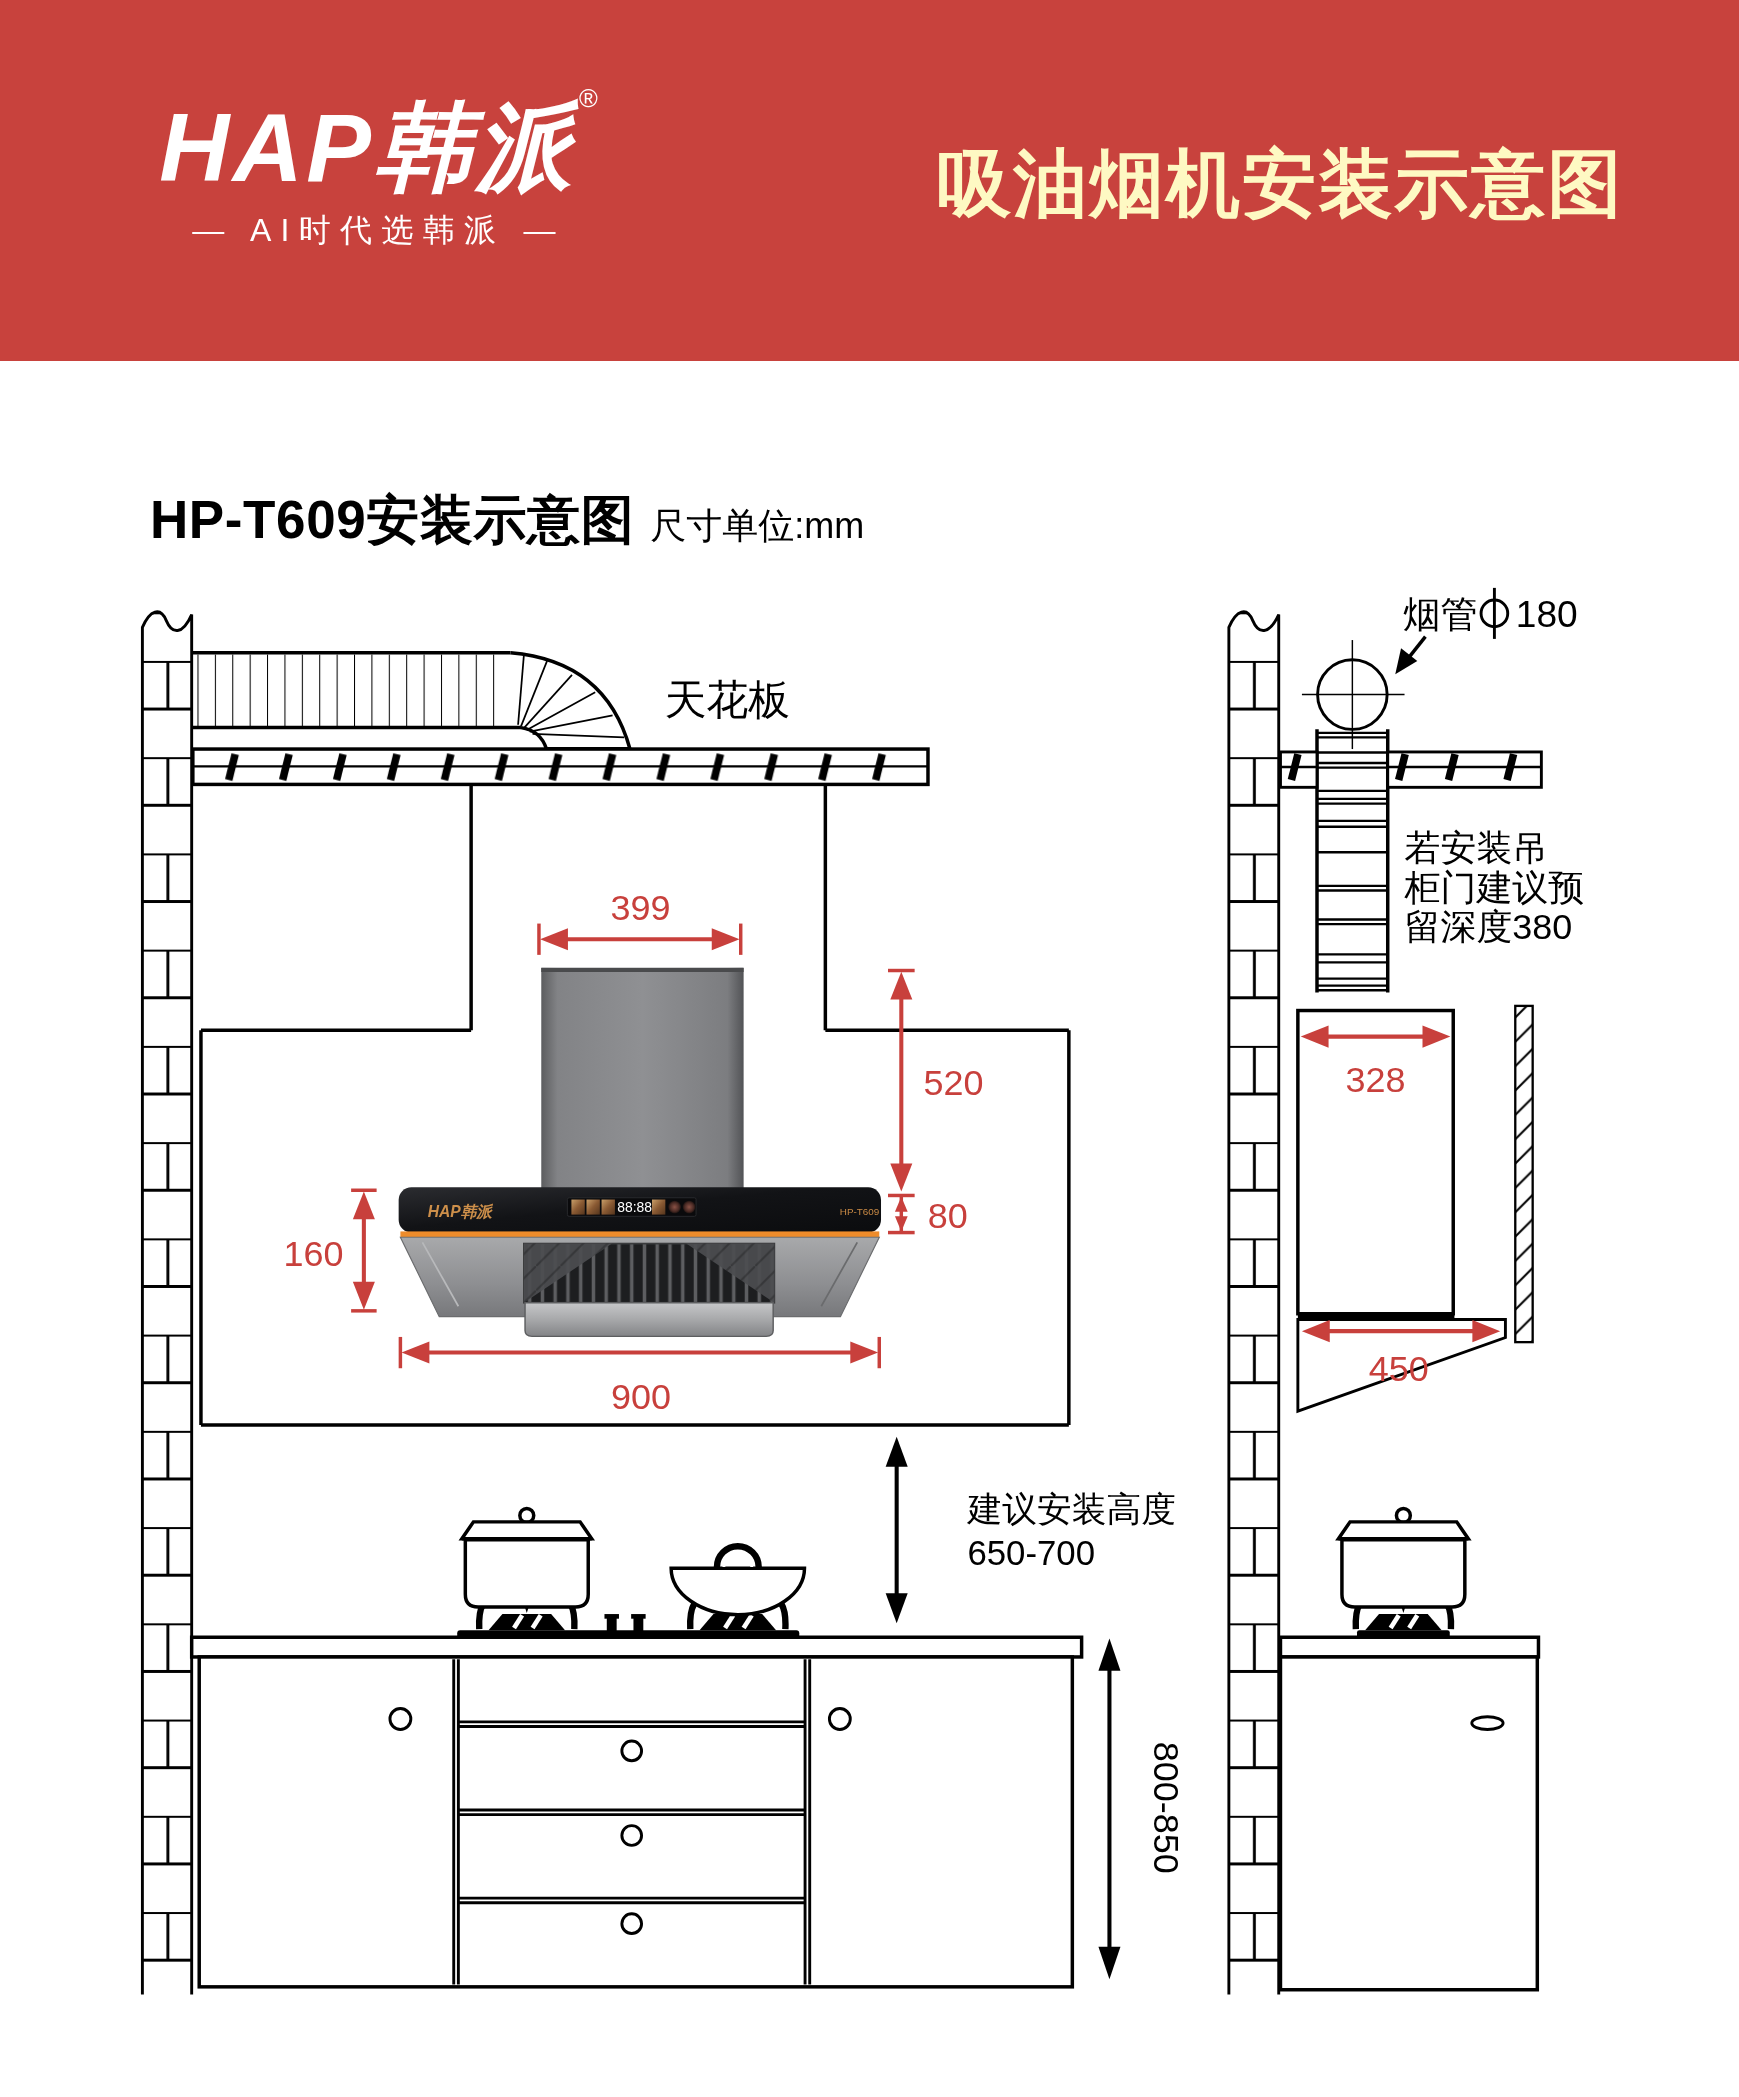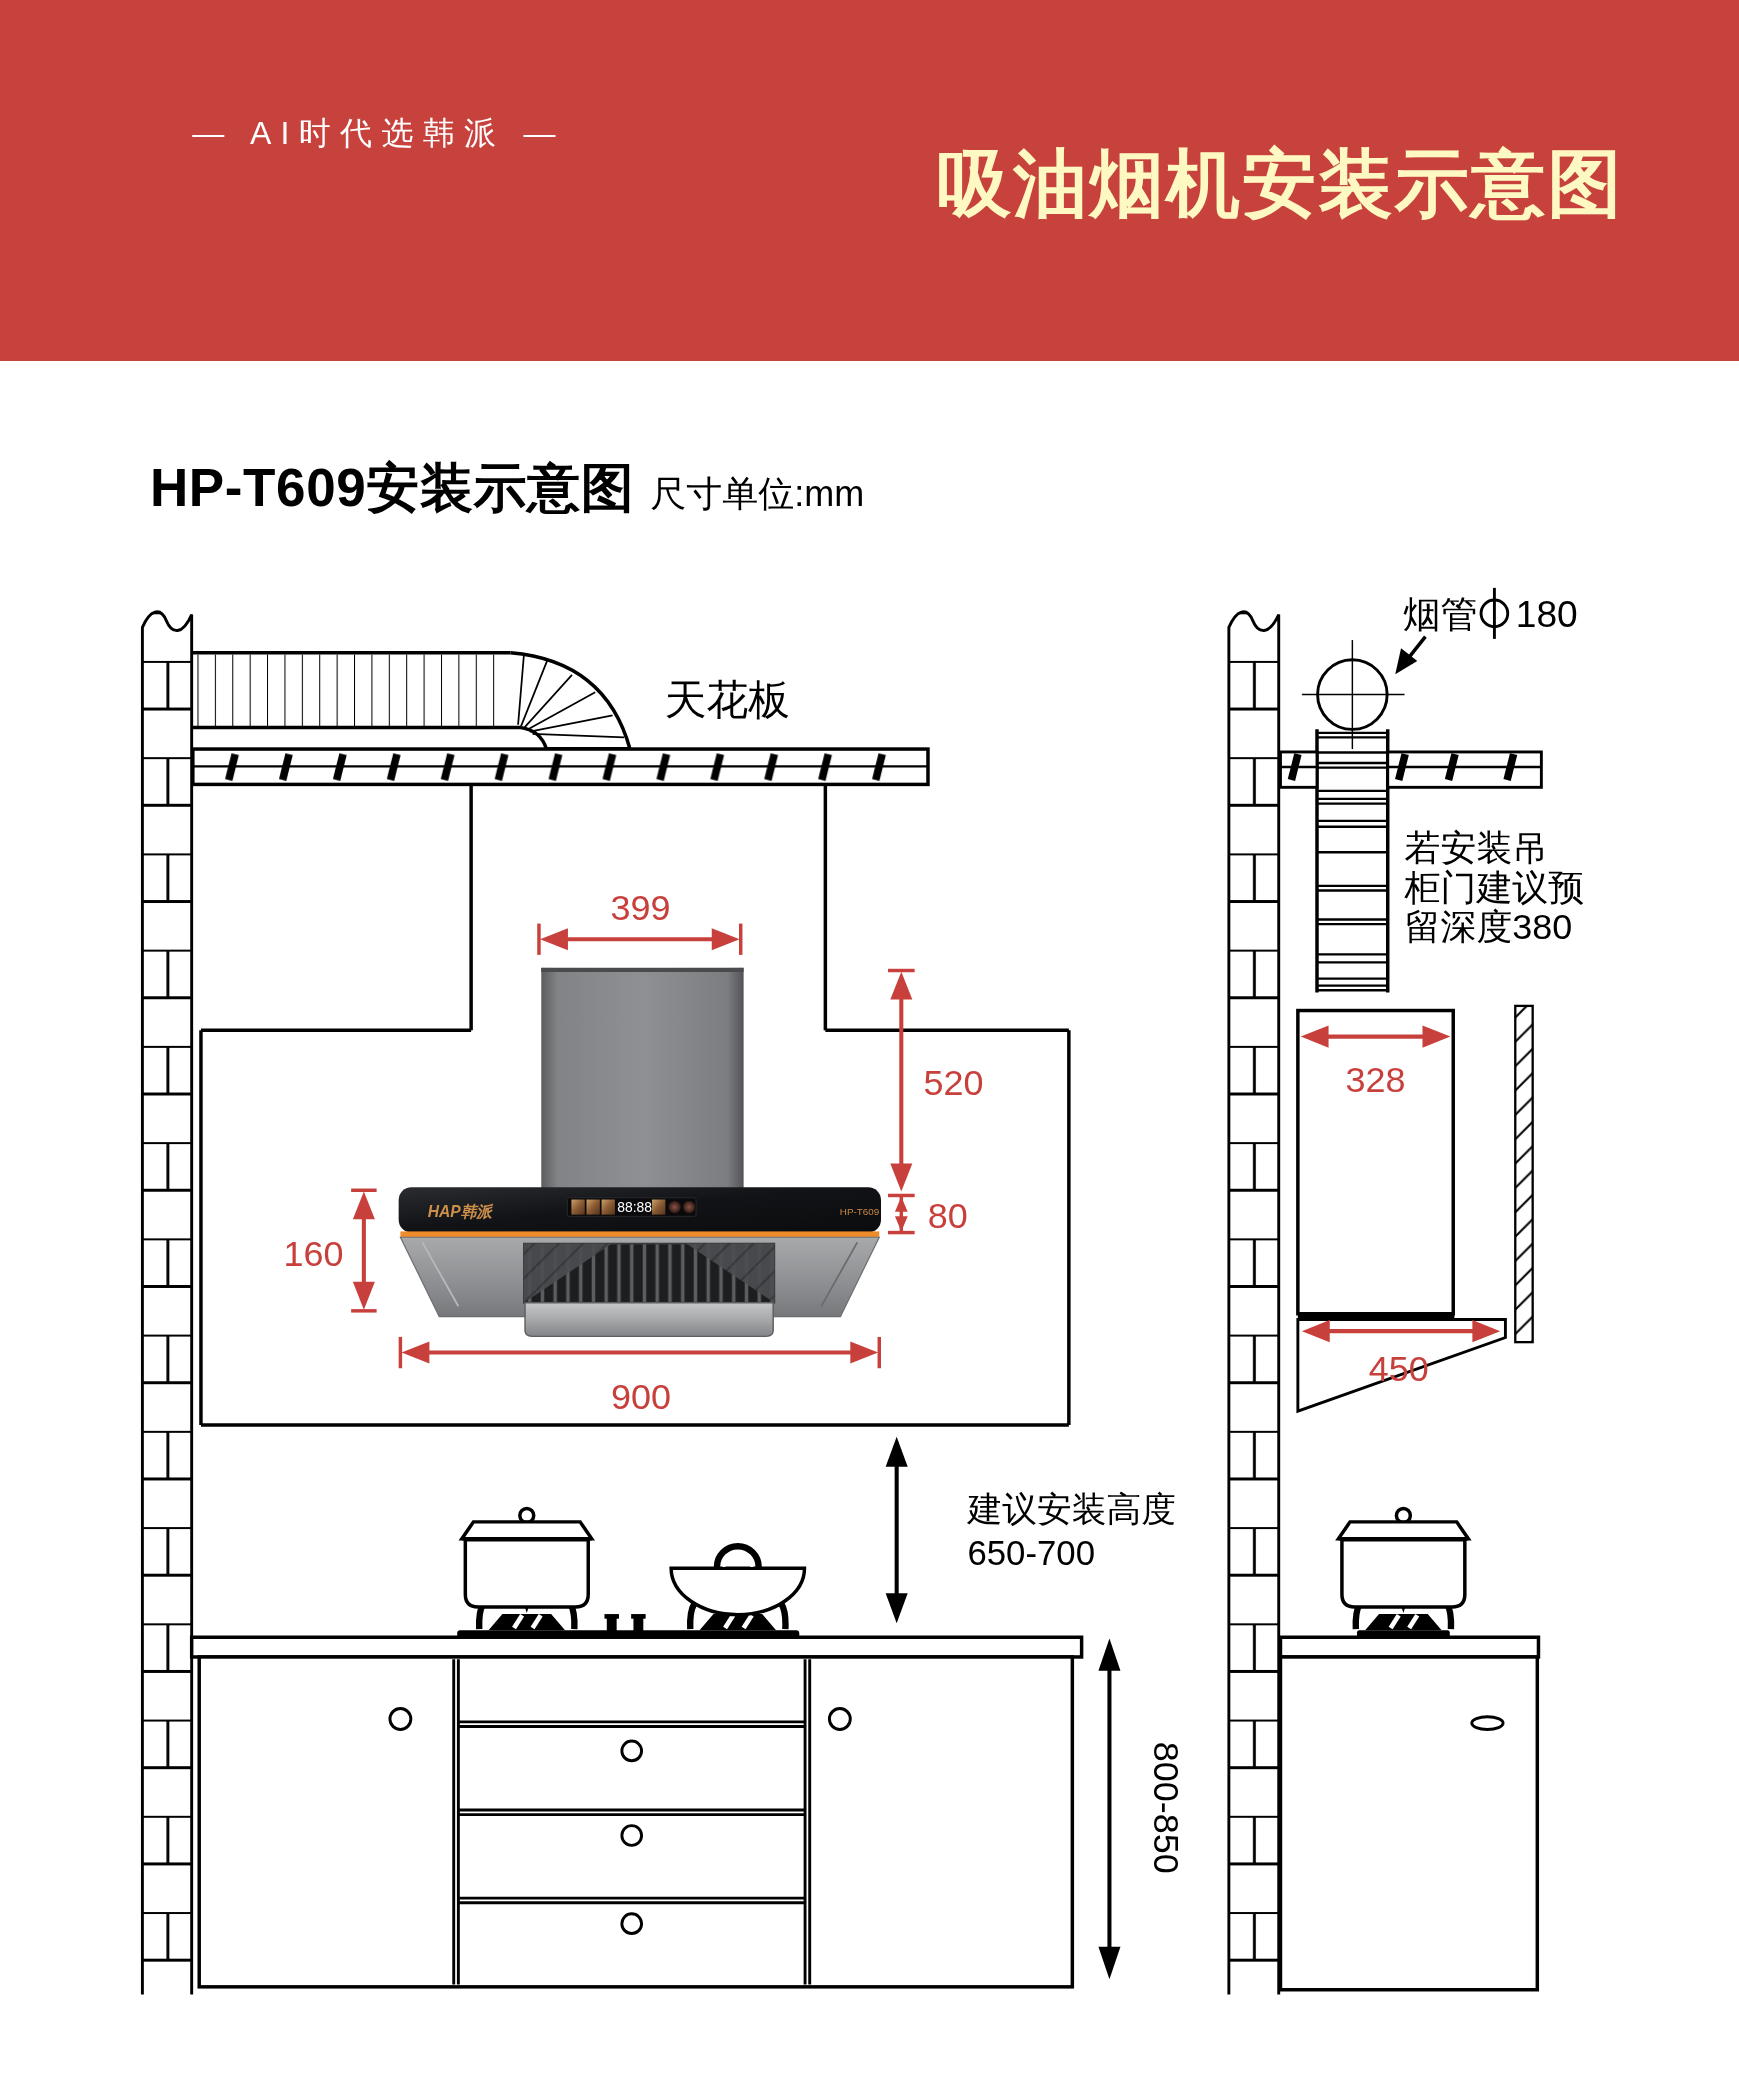--- a/index.html
+++ b/index.html
@@ -5,35 +5,36 @@
   html,body{margin:0;padding:0;background:#ffffff;}
   body{width:1740px;height:2097px;position:relative;font-family:"Liberation Sans","DejaVu Sans",sans-serif;}
   
   .band{position:absolute;left:0;top:0;width:1740px;height:361px;}
   .logo-wrap{position:absolute;left:138px;top:99px;width:481px;text-align:center;color:#fff;}
   .logo-main{font-size:97px;font-weight:bold;font-style:italic;letter-spacing:3.5px;line-height:1;white-space:nowrap;}
   .logo-reg{font-size:25.5px;font-weight:normal;font-style:normal;vertical-align:super;position:relative;top:-41px;left:3.5px;}
   .logo-tag{margin-top:13px;font-size:32px;letter-spacing:9.3px;font-weight:normal;white-space:nowrap;}
   .band-title{position:absolute;left:937px;top:135px;width:684px;text-align:center;color:#fef9c3;font-size:74px;font-weight:bold;letter-spacing:2.3px;white-space:nowrap;}
   
-  .sect{position:absolute;left:150px;top:453px;white-space:nowrap;color:#000;}
+  .sect{position:absolute;left:150px;top:485px;white-space:nowrap;color:#000;}
   .sect .big{font-size:53px;font-weight:bold;letter-spacing:0.6px;}
   .sect .unit{font-size:36px;font-weight:normal;margin-left:16px;}
   
   #diagram{position:absolute;left:0;top:0;width:1740px;height:2097px;}
   text{font-family:"Liberation Sans","DejaVu Sans",sans-serif;}
   .dimtxt{font-size:62px;fill:#c8403c;}
   .blktxt{font-size:58px;fill:#000;}
   .celltxt{font-size:64px;fill:#000;}
 </style>
 </head>
 <body>
 
 <div class="band" style="background:#c8423d;">
   <div class="logo-wrap">
+    <div class="logo-main"><span>HAP韩派</span><span class="logo-reg">®</span></div>
     <div class="logo-tag">— AI时代选韩派 —</div>
   </div>
   <div class="band-title">吸油烟机安装示意图</div>
 </div>
 
 <div class="sect">
   <span class="big">HP-T609安装示意图</span><span class="unit">尺寸单位:mm</span>
 </div>
 
 <svg id="diagram" viewBox="0 0 3000 3617">

